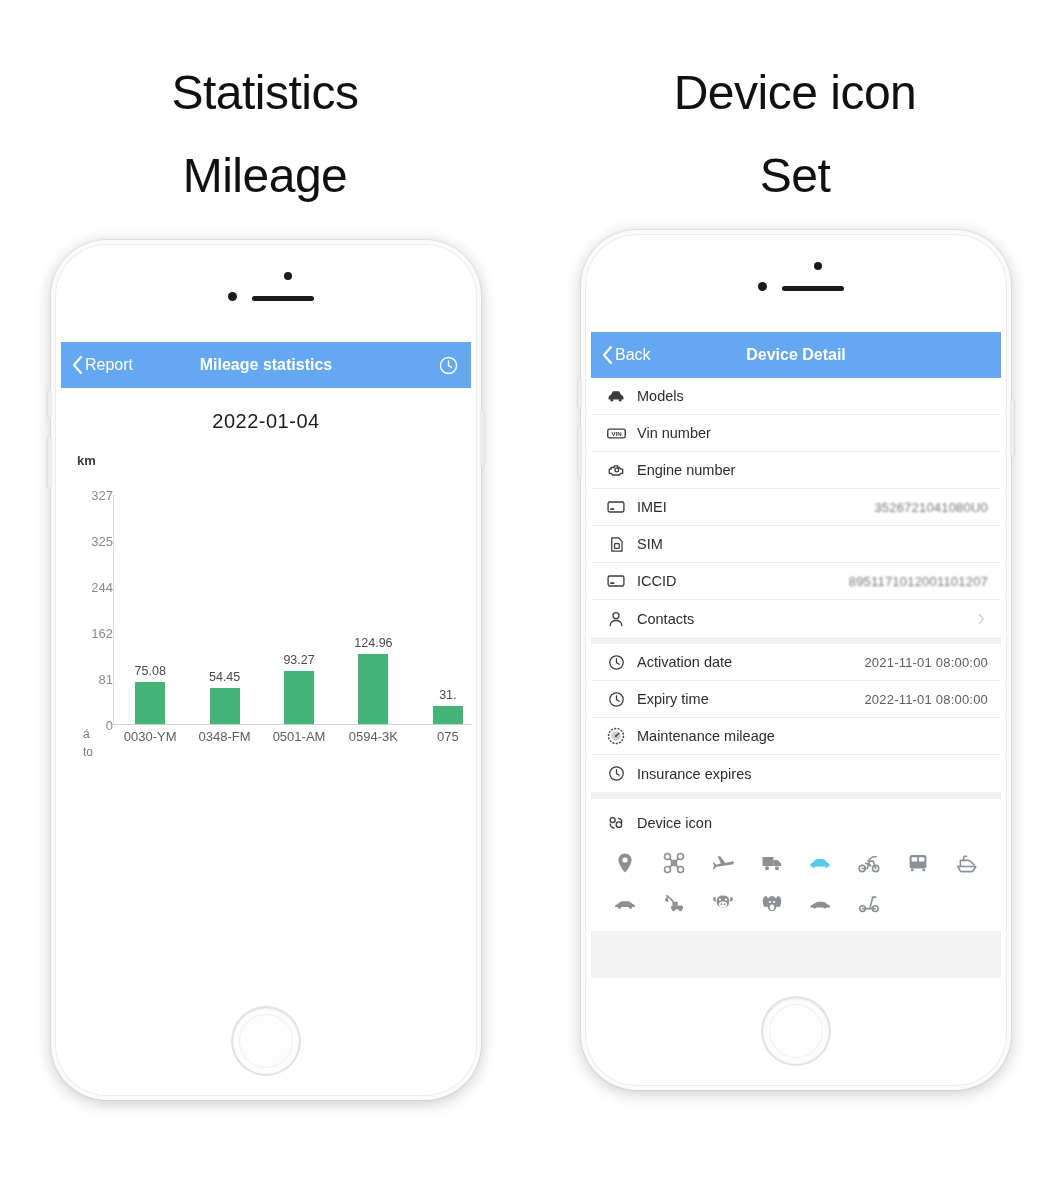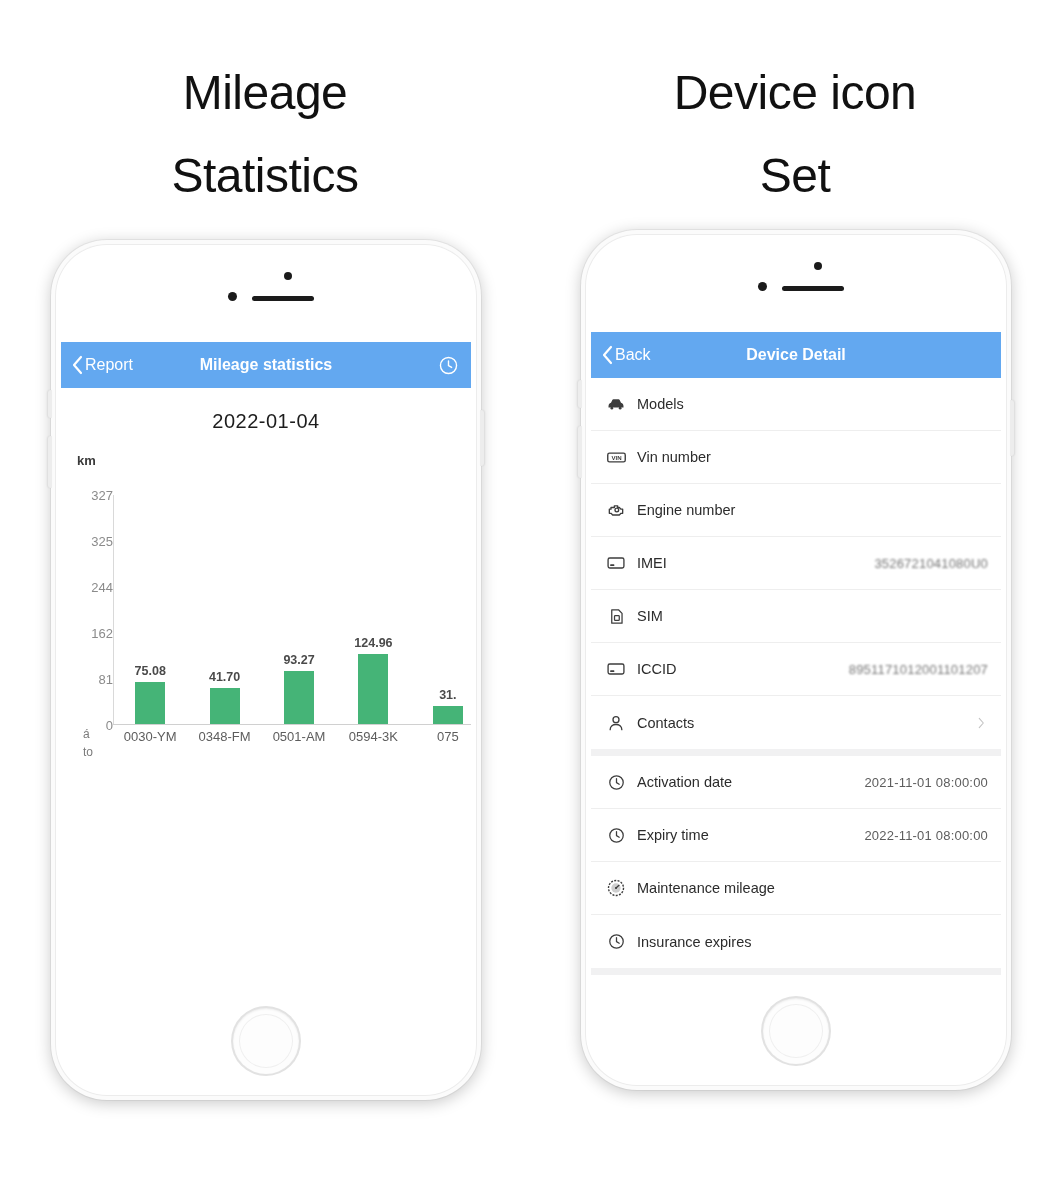--- a/index.html
+++ b/index.html
@@ -130,21 +130,21 @@
   }
   .axis-x {
     position: absolute; left: 52px; right: -8px; bottom: 0; height: 1px; background: #d0d0d0;
   }
   .bars {
     position: absolute; left: 52px; right: -14px; top: 0; bottom: 1px;
     display: flex; align-items: flex-end;
   }
   .bar-slot {
     flex: 1 1 0; position: relative; height: 100%;
-    display: flex; align-items: flex-end; justify-content: center; font-weight: bold;
+    display: flex; align-items: flex-end; justify-content: center;
   }
   .bar {
     width: 30px; background: #45b477;
   }
   .bar-value {
     position: absolute; left: 50%; transform: translateX(-50%);
     font-size: 12.5px; color: #4a4a4a; white-space: nowrap;
   }
   .x-labels {
     position: absolute; left: 52px; right: -14px; top: 276px;
@@ -156,21 +156,21 @@
     font-size: 12px; color: #7b7b7b; line-height: 1.5;
   }
   .stub span { display: block; }
 
   
   .list-scroll { height: 100%; overflow: hidden; background: #f4f4f5; }
   .list-group { background: #fff; }
   .list-gap { height: 7px; background: #f1f1f2; }
   .row {
     display: flex; align-items: center;
-    height: 53px; padding: 0 13px 0 12px;
+    height: 37px; padding: 0 13px 0 12px;
     border-bottom: 1px solid #eeeeee;
     background: #fff;
   }
   .row:last-child { border-bottom: none; }
   .row-icon {
     width: 26px; flex: 0 0 26px; display: flex; align-items: center; justify-content: center;
     color: #3d3d3d;
   }
   .row-label { font-size: 14.5px; color: #2c2c2c; padding-left: 8px; }
   .row-value {
@@ -190,22 +190,22 @@
   }
   .icon-cell.selected { color: #56c8e8; }
   .icon-cell.empty { visibility: hidden; }
 </style>
 </head>
 <body>
 
 <div class="panel" id="panel-left">
 
   <div class="panel-title">
+    <span class="ln">Statistics</span>
     <span class="ln">Mileage</span>
-    <span class="ln">Statistics</span>
   </div>
 
   <div class="phone" id="phone-left">
     <div class="side-btn s1"></div>
     <div class="side-btn s2"></div>
     <div class="side-btn r1"></div>
     <div class="phone-inner">
       <div class="camera-dot cam-small"></div>
       <div class="camera-dot cam-top"></div>
       <div class="speaker"></div>
@@ -243,21 +243,21 @@
             <div class="y-label" style="top:40%">244</div>
             <div class="y-label" style="top:20%">325</div>
             <div class="y-label" style="top:0%">327</div>
 
             <div class="bars" id="bars-container">
                 <div class="bar-slot">
                   <div class="bar-value" style="bottom: calc(18.4926% + 4px); margin-top: 30px;">75.08</div>
                   <div class="bar" style="height: 18.4926%; background: rgb(69, 180, 119);"></div>
                 </div>
                 <div class="bar-slot">
-                  <div class="bar-value" style="bottom: calc(15.7266% + 4px);">41.70</div>
+                  <div class="bar-value" style="bottom: calc(15.7266% + 4px);">54.45</div>
                   <div class="bar" style="height: 15.7266%; background: rgb(69, 180, 119);"></div>
                 </div>
                 <div class="bar-slot">
                   <div class="bar-value" style="bottom: calc(22.9729% + 4px);">93.27</div>
                   <div class="bar" style="height: 22.9729%; background: rgb(69, 180, 119);"></div>
                 </div>
                 <div class="bar-slot">
                   <div class="bar-value" style="bottom: calc(30.7783% + 4px);">124.96</div>
                   <div class="bar" style="height: 30.7783%; background: rgb(69, 180, 119);"></div>
                 </div>

